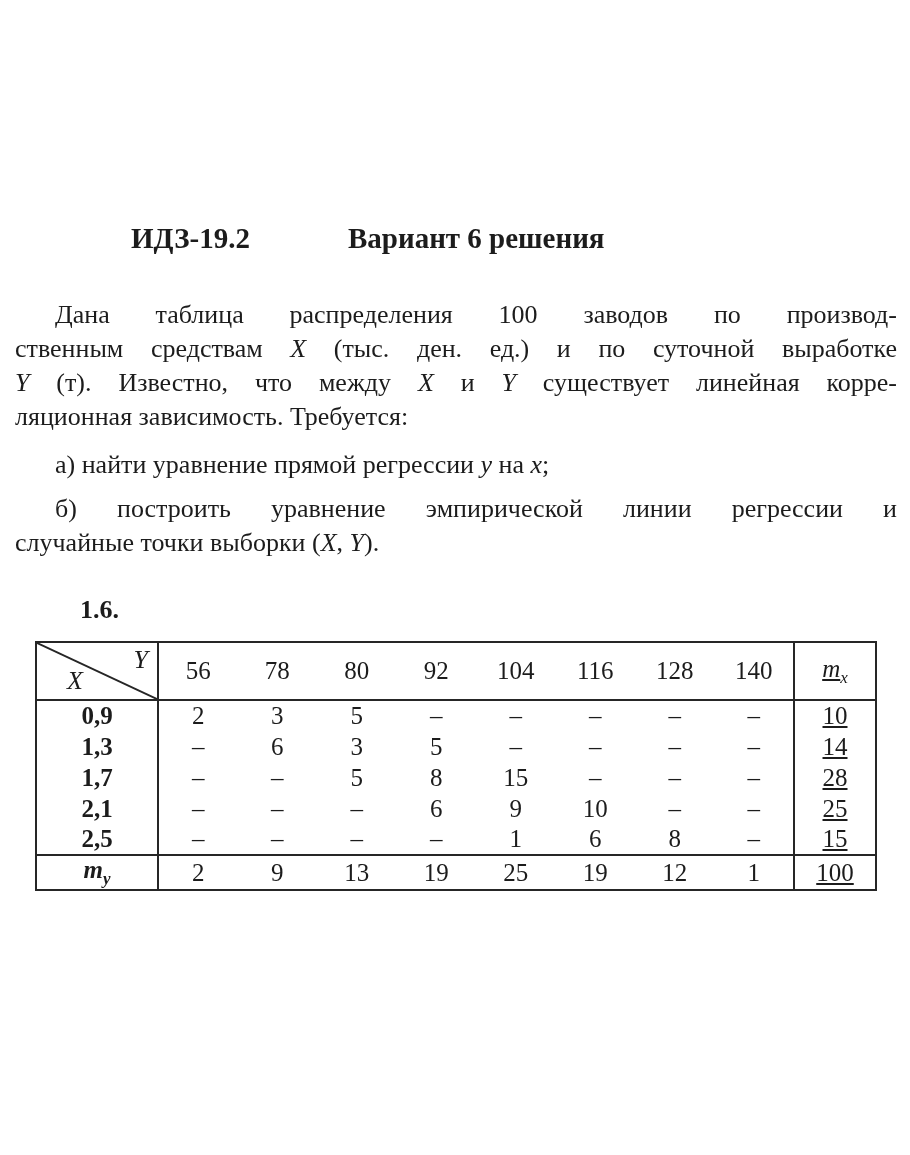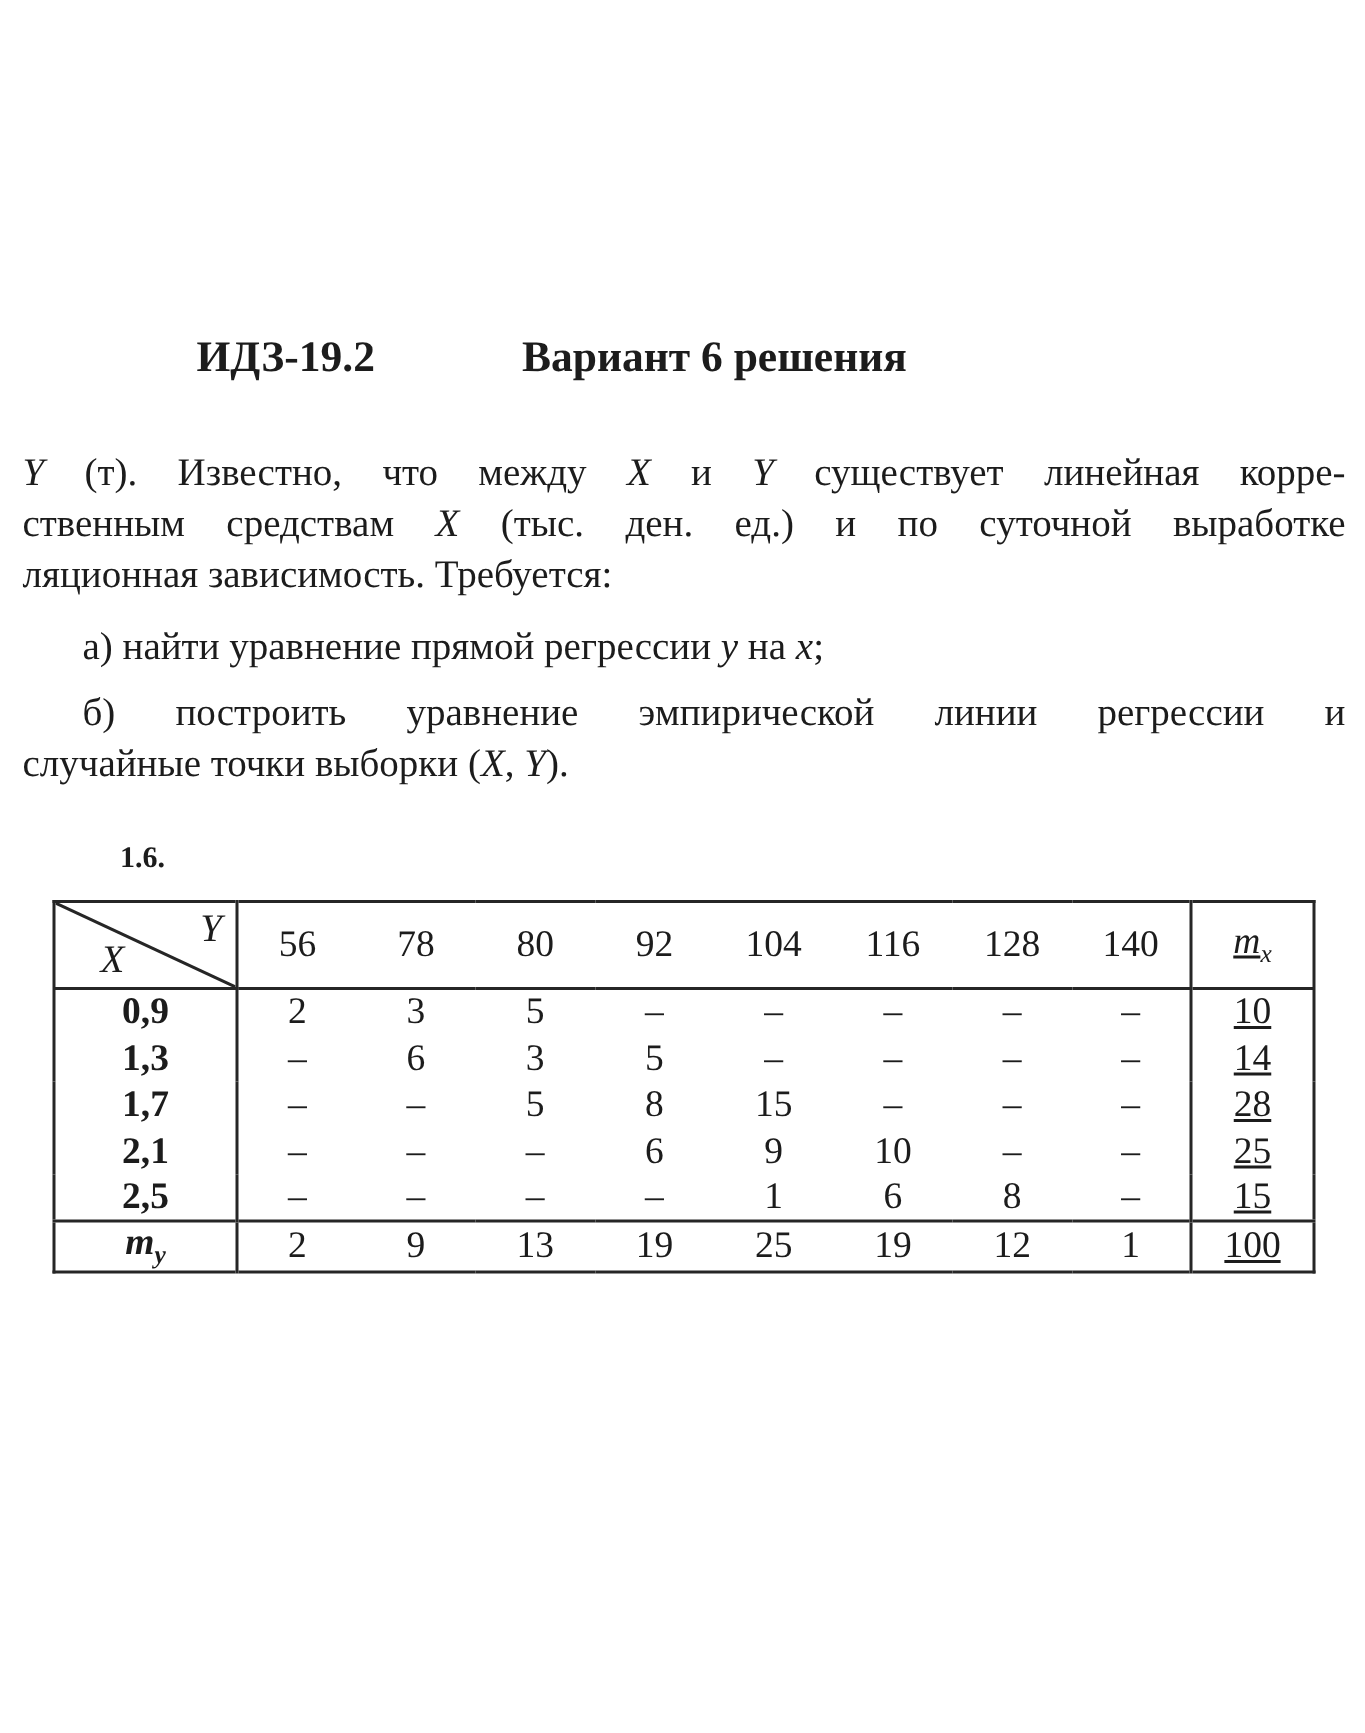--- a/index.html
+++ b/index.html
@@ -11,21 +11,21 @@
   }
   .title { margin:222px 0 0 131px; font-size:29px; font-weight:bold; }
   .title .t2 { margin-left:98px; }
   .textblock { padding:0 13px 0 15px; }
   .tline { font-size:26px; line-height:34px; }
   .tline.indent { text-indent:40px; }
   .tline.just { text-align:justify; text-align-last:justify; }
   .intro { margin-top:43px; }
   .item-a { margin-top:14px; }
   .item-b { margin-top:10px; }
-  .section { margin:35px 0 16px 80px; font-size:20px; font-weight:bold; }
+  .section { margin:35px 0 16px 80px; font-size:26px; font-weight:bold; }
   table {
     margin:16px 0 0 35px; border-collapse:collapse; table-layout:fixed;
     width:840px; border:2px solid var(--line);
   }
   th, td { padding:0; text-align:center; vertical-align:middle; font-weight:normal; font-size:25px; color:var(--ink); }
   thead tr { height:58px; }
   thead tr > * { border-bottom:2px solid var(--line); }
   tbody tr { height:31px; }
   tfoot tr { height:32px; }
   tfoot tr > * { border-top:2px solid var(--line); }
@@ -42,22 +42,23 @@
 </head>
 <body>
 
 <div class="page">
 
   <div class="title">
     <span class="t1">ИДЗ-19.2</span><span class="t2">Вариант 6 решения</span>
   </div>
 
   <div class="textblock intro">
+      <div class="tline indent just"><span>Дана таблица распределения 100 заводов по производ-</span></div>
+      <div class="tline just"><span>ственным средствам </span><i>X</i><span> (тыс. ден. ед.) и по суточной выработке</span></div>
       <div class="tline just"><i>Y</i><span> (т). Известно, что между </span><i>X</i><span> и </span><i>Y</i><span> существует линейная корре-</span></div>
-      <div class="tline just"><span>ственным средствам </span><i>X</i><span> (тыс. ден. ед.) и по суточной выработке</span></div>
       <div class="tline"><span>ляционная зависимость. Требуется:</span></div>
     </div>
 
   <div class="textblock item-a">
       <div class="tline indent"><span>а) найти уравнение прямой регрессии </span><i>y</i><span> на </span><i>x</i><span>;</span></div>
     </div>
 
   <div class="textblock item-b">
       <div class="tline indent just"><span>б) построить уравнение эмпирической линии регрессии и</span></div>
       <div class="tline"><span>случайные точки выборки (</span><i>X</i><span>,  </span><i>Y</i><span>).</span></div>

